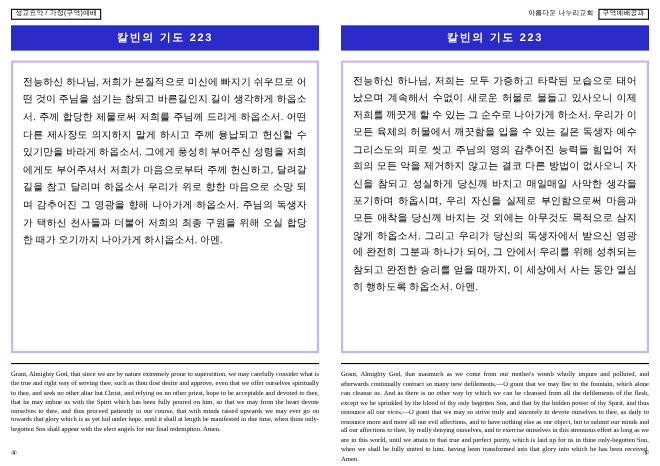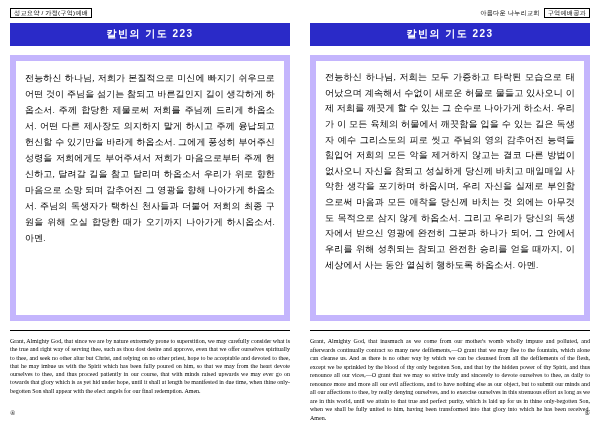--- a/index.html
+++ b/index.html
@@ -62,21 +62,21 @@
     text-align: center;
     font-family: "Liberation Sans", sans-serif;
     font-weight: bold;
     font-size: 10px;
     letter-spacing: 1.5px;
     padding: 4px 0 5px 0;
     margin-bottom: 9px;
   }
   
   .frame {
-    border: 6px solid #c4b5fd;
+    border: 2px solid #c4b5fd;
     box-sizing: border-box;
     padding: 9px 9px 9px 9px;
     height: 266px;
     overflow: hidden;
   }
   .ko {
     font-size: 9.1px;
     line-height: 1.72;
     text-align: justify;
     text-justify: inter-character;

